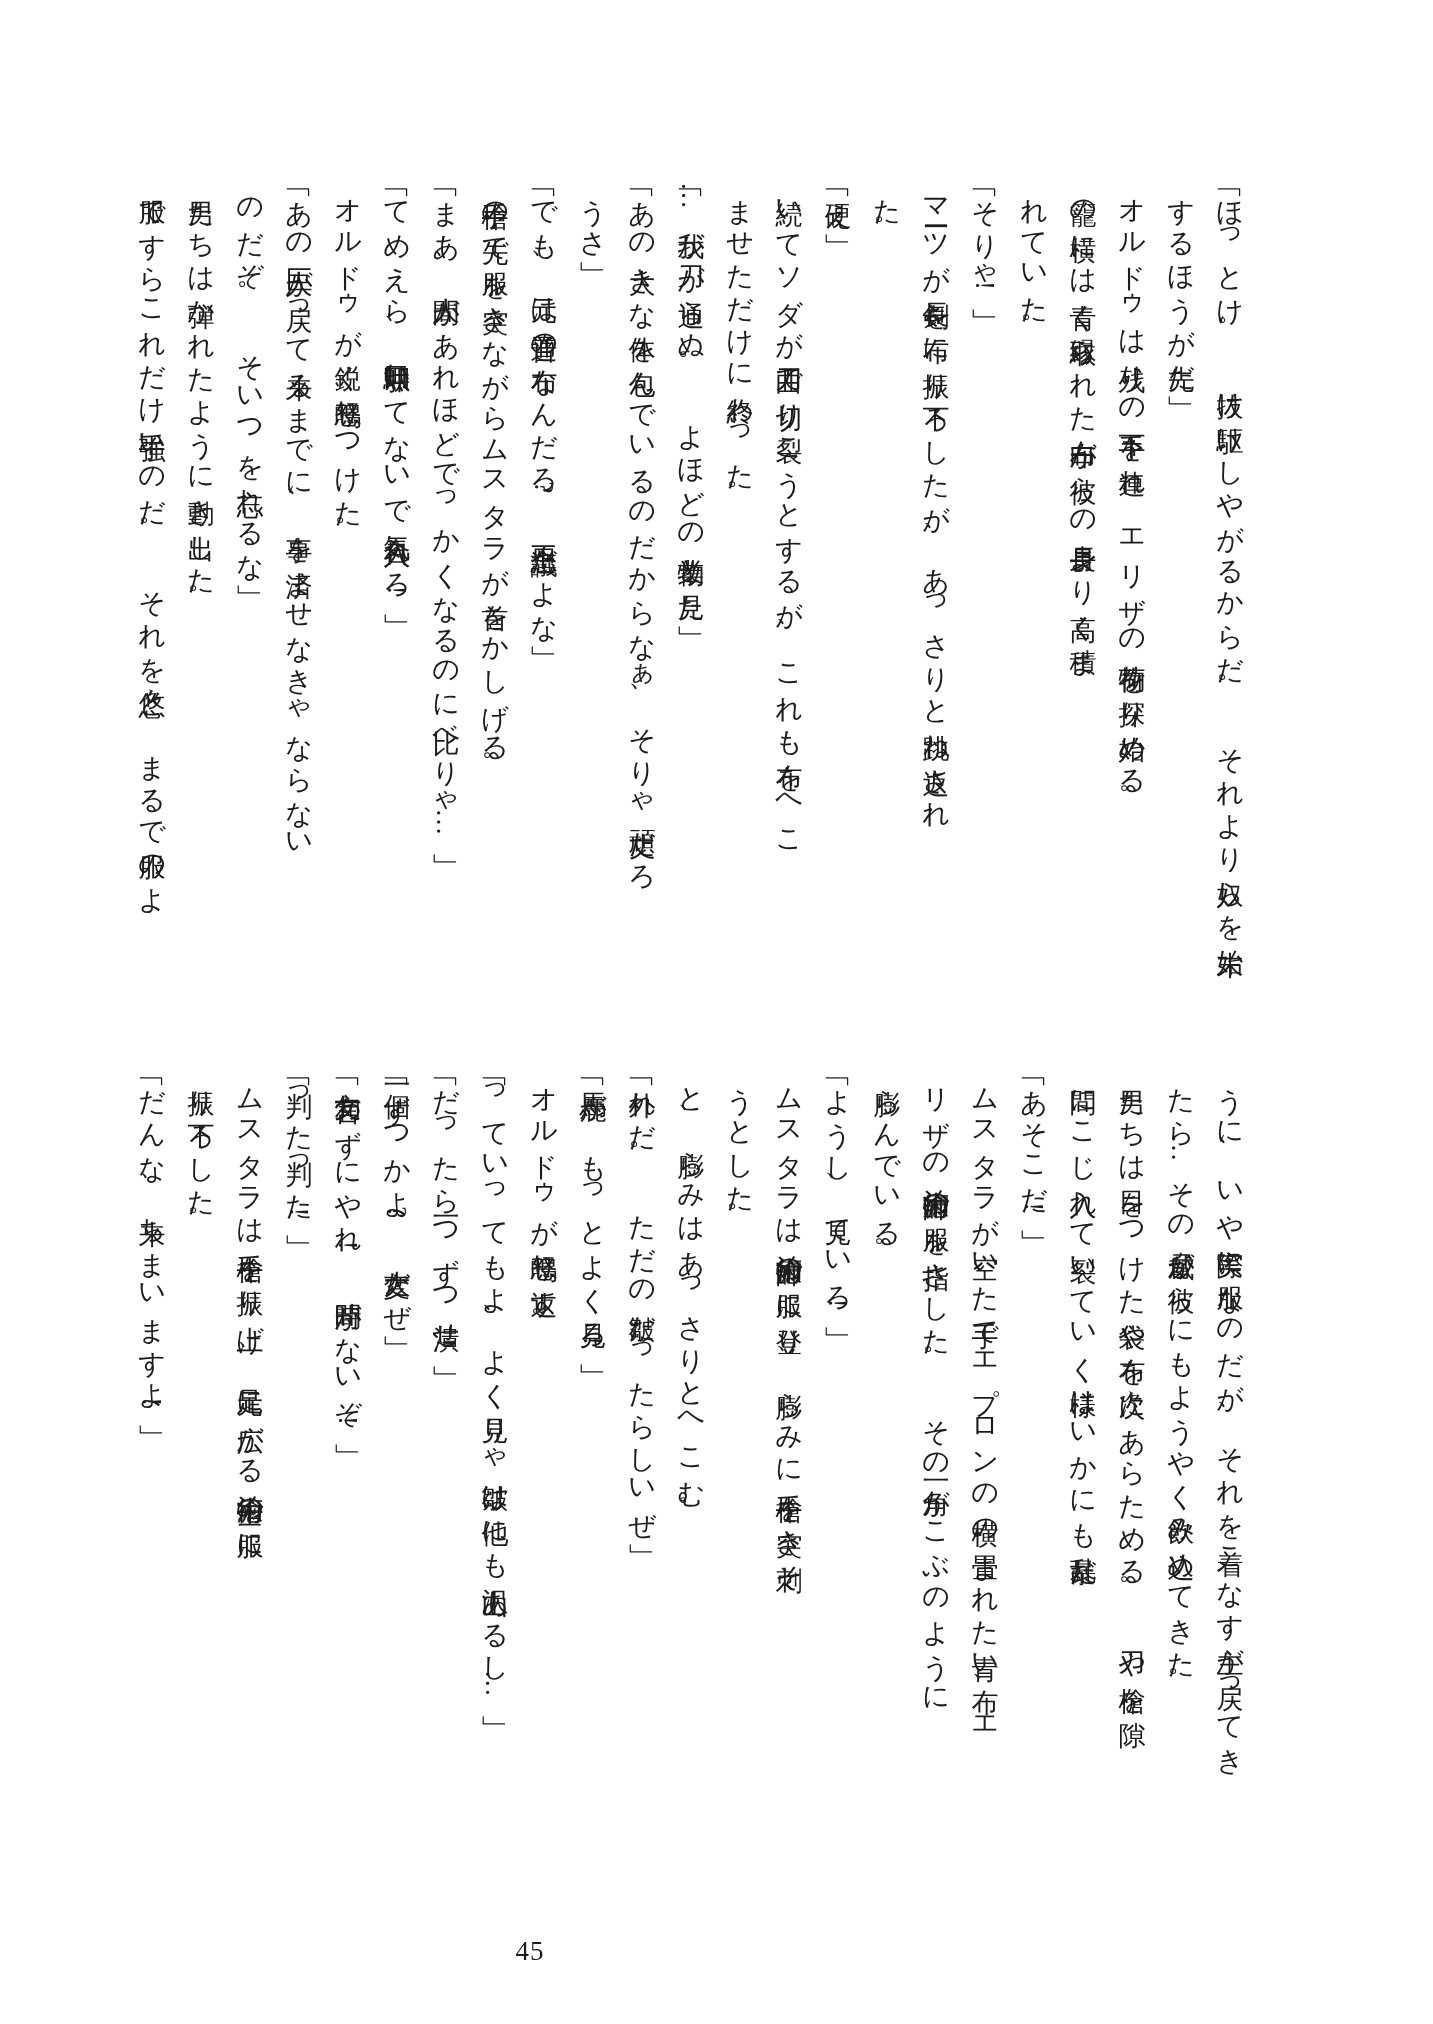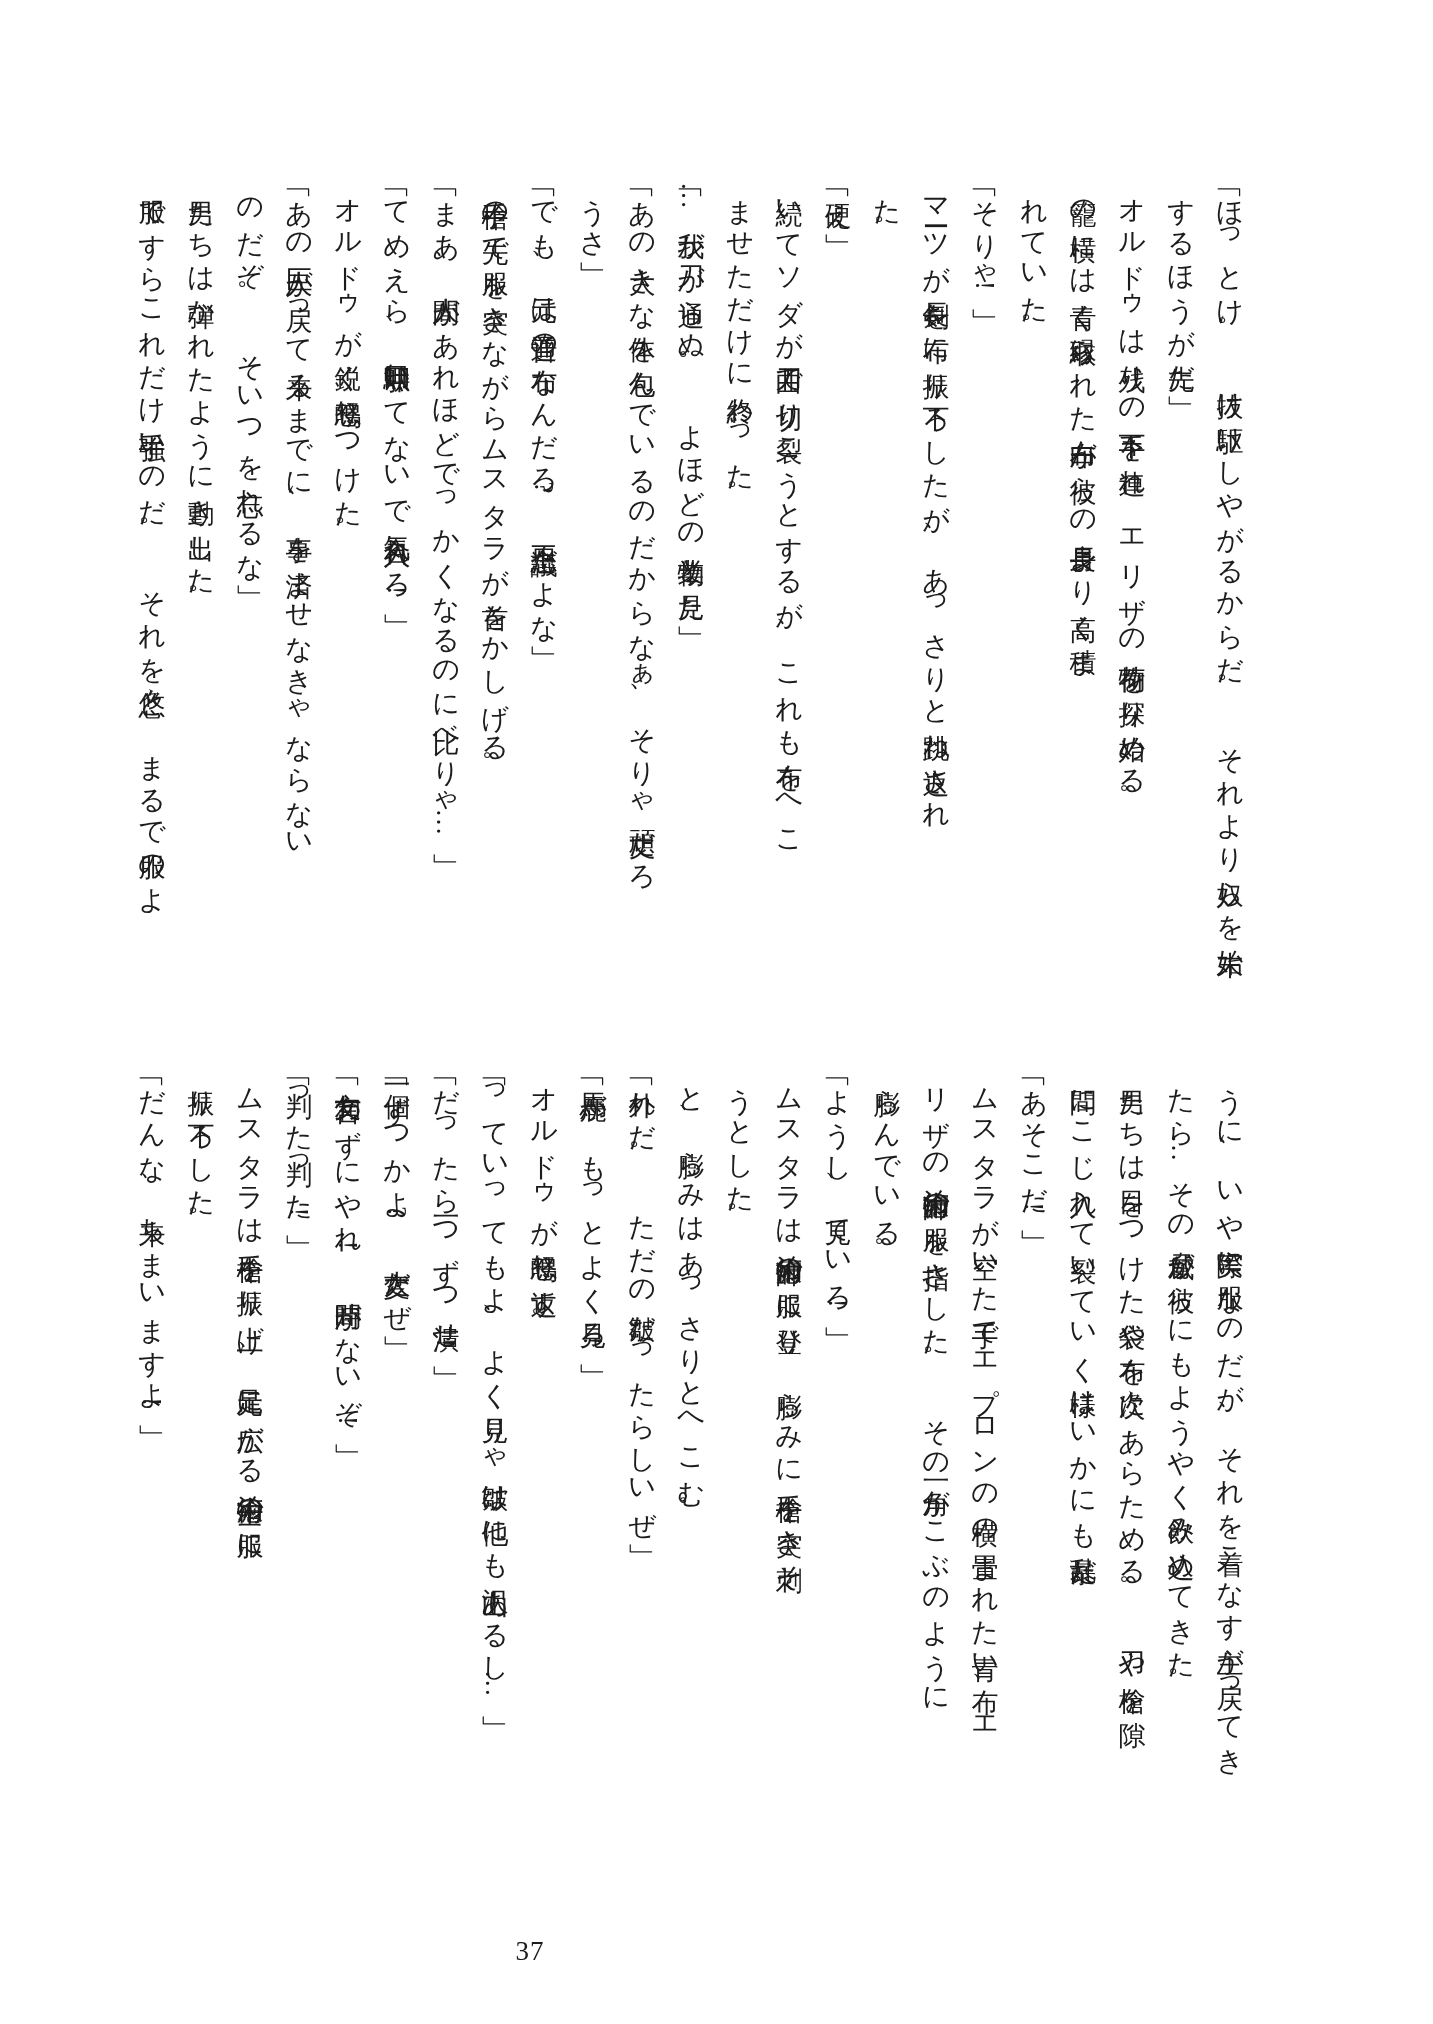--- a/index.html
+++ b/index.html
@@ -49,15 +49,15 @@
 </style>
 </head>
 <body>
 
 <div class="page">
 
   <div class="band band--top"><p class="line">「ほっとけ。　抜け駆けしやがるからだ。　それより奴らを始末</p><p class="line">するほうが先だ」</p><p class="line">オルドゥは残りの手下を連れ、エリザの荷物を探り始める。</p><p class="line">籠の横には青く縁取られた白布が彼らの身長より高く積ま</p><p class="line">れていた。</p><p class="line">「そりゃ!」</p><p class="line">マーツが長剣を布に振り下ろしたが、あっさりと跳ね返され</p><p class="line">た。</p><p class="line">「硬え」</p><p class="line">続いてソダが曲刀で切り裂こうとするが、これも布をへこ</p><p class="line">ませただけに終わった。</p><p class="line">「…我が刀が通らぬ。　よほどの業物と見た」</p><p class="line">「あの大きな体を包んでいるのだからなぁ、そりゃ頑丈だろ</p><p class="line">うさ」</p><p class="line">「でも、元は普通の布なんだろ?　不思議だよな」</p><p class="line">手槍の先で服を突きながらムスタラが首をかしげる。</p><p class="line">「まあ、人間があれほどでっかくなるのに比べりゃ…」</p><p class="line">「てめえら、無駄口叩いてないで気合入れろ!」</p><p class="line">オルドゥが鋭く怒鳴りつけた。</p><p class="line">「あの巨人が戻って来るまでに、事を済ませなきゃならない</p><p class="line">のだぞ。　そいつを忘れるな」</p><p class="line">男たちは弾かれたように動き出した。</p><p class="line">服ですらこれだけ手強いのだ。　それを悠々と、まるで服のよ</p></div>
 
   <div class="band band--bottom"><p class="line">うに、いや実際に服なのだが、それを着こなす主が戻ってき</p><p class="line">たら…その脅威が彼らにもようやく飲み込めてきた。</p><p class="line">男たちは目をつけた袋や布を次々にあらためる。　刀や槍を隙</p><p class="line">間にこじ入れて裂いていく様はいかにも乱暴だ。</p><p class="line">「あそこだ!」</p><p class="line">ムスタラが空いた手でエプロンの横の畳まれた青い布、エ</p><p class="line">リザの治癒術師の服を指さした。　その一角がこぶのように</p><p class="line">膨らんでいる。</p><p class="line">「ようし、見ていろ!」</p><p class="line">ムスタラは治癒術師の服に登り、膨らみに手槍を突き刺そ</p><p class="line">うとした。</p><p class="line">と、膨らみはあっさりとへこむ。</p><p class="line">「外れだ。　ただの皺だったらしいぜ」</p><p class="line">「馬鹿が、もっとよく見ろ!」</p><p class="line">オルドゥが怒鳴り返す。</p><p class="line">「っていってもよ、よく見りゃ皺は他にも沢山あるし…」</p><p class="line">「だったら一つずつ潰せ!」</p><p class="line">「一個ずつかよ?　大変だぜ」</p><p class="line">「文句言わずにやれ!　時間がないぞ!」</p><p class="line">「判った判った!」</p><p class="line">ムスタラは手槍を振り上げ、足元に広がる治癒術士の服に</p><p class="line">振り下ろした。</p><p class="line">「だんな、来ちまいますよ!」</p></div>
 
-  <div class="folio">37</div>
+  <div class="folio">45</div>
 
 </div>
 
 </body></html>

